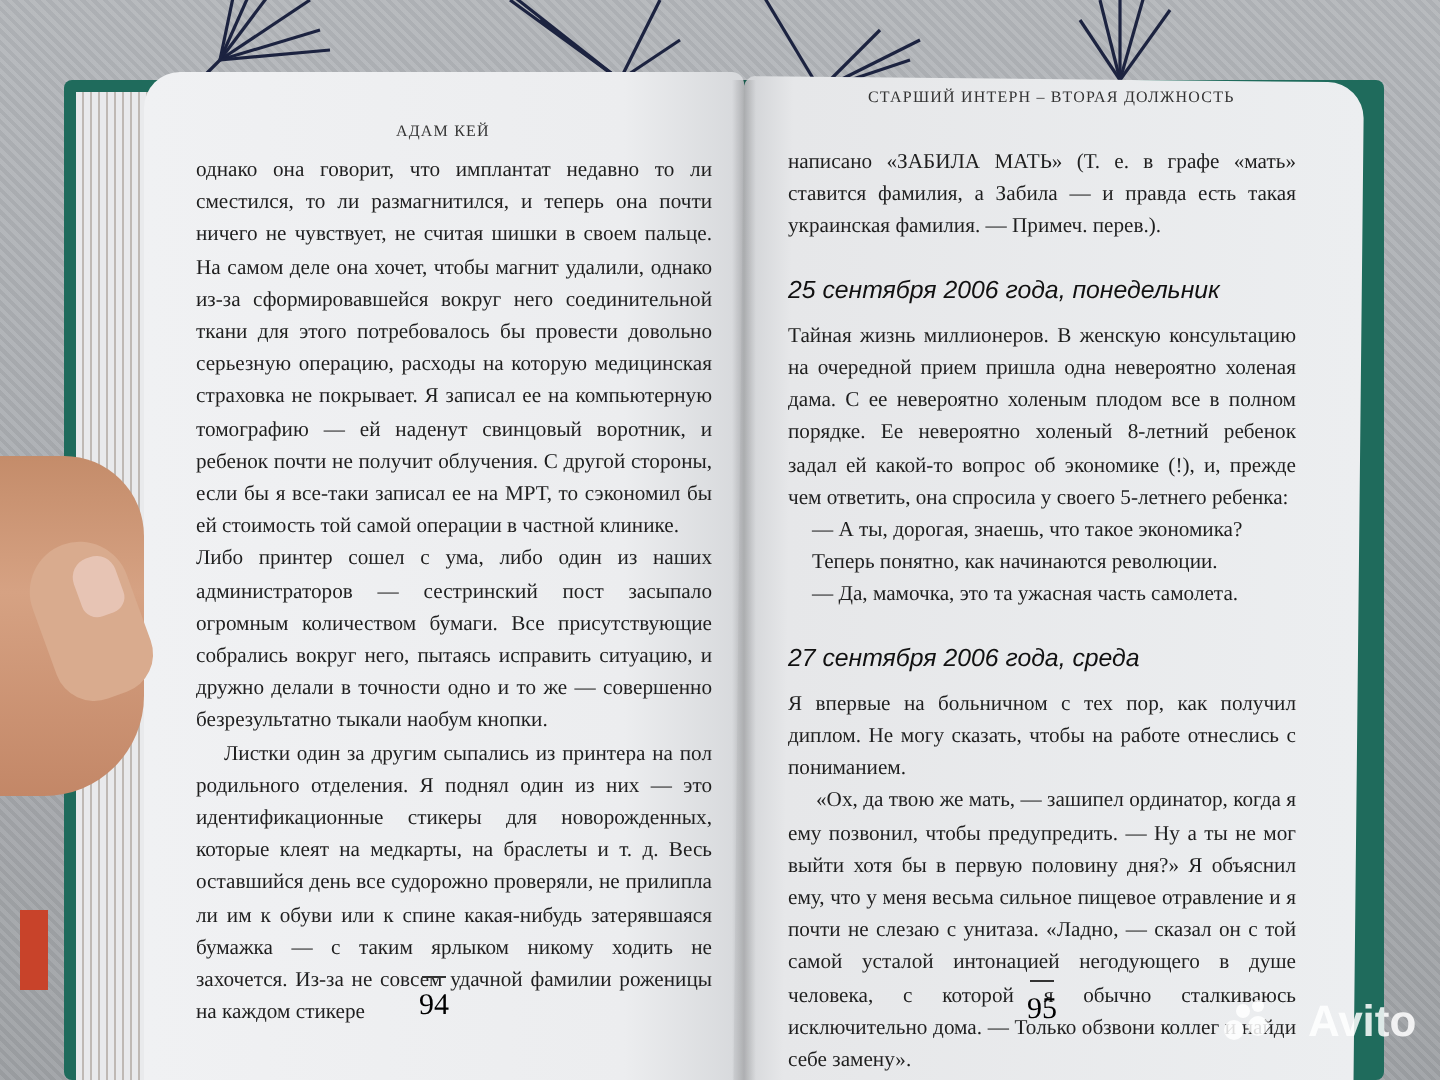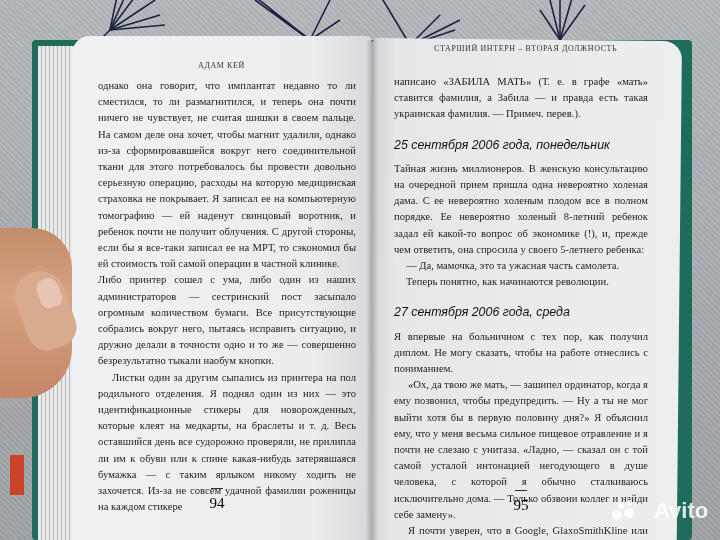--- a/index.html
+++ b/index.html
@@ -152,22 +152,23 @@
 </div>
 
 <div class="page-number" style="left:202px;top:488px;">94</div>
 
 <div class="running-head" style="left:434px;top:44px;">Старший интерн – вторая должность</div>
 
 <div class="text-block" style="left:394px;top:74px;width:254px;">
   <p>написано «ЗАБИЛА МАТЬ» (Т. е. в графе «мать» ставится фамилия, а Забила — и правда есть такая украинская фамилия. — Примеч. перев.).</p>
   <div class="heading">25 сентября 2006 года, понедельник</div>
   <p>Тайная жизнь миллионеров. В женскую консультацию на очередной прием пришла одна невероятно холеная дама. С ее невероятно холеным плодом все в полном порядке. Ее невероятно холеный 8-летний ребенок задал ей какой-то вопрос об экономике (!), и, прежде чем ответить, она спросила у своего 5-летнего ребенка:</p>
+  <p class="dialog">— А ты, дорогая, знаешь, что такое экономика?</p>
+  <p class="dialog">Теперь понятно, как начинаются революции.</p>
   <p class="dialog">— Да, мамочка, это та ужасная часть самолета.</p>
-  <p class="dialog">Теперь понятно, как начинаются революции.</p>
   <div class="heading">27 сентября 2006 года, среда</div>
   <p>Я впервые на больничном с тех пор, как получил диплом. Не могу сказать, чтобы на работе отнеслись с пониманием.</p>
   <p class="indent">«Ох, да твою же мать, — зашипел ординатор, когда я ему позвонил, чтобы предупредить. — Ну а ты не мог выйти хотя бы в первую половину дня?» Я объяснил ему, что у меня весьма сильное пищевое отравление и я почти не слезаю с унитаза. «Ладно, — сказал он с той самой усталой интонацией негодующего в душе человека, с которой я обычно сталкиваюсь исключительно дома. — Только обзвони коллег и найди себе замену».</p>
   <p class="indent">Я почти уверен, что в Google, GlaxoSmithKline или даже в Ginsters таких правил нет. На какой еще работе</p>
 </div>
 
 <div class="page-number" style="left:506px;top:490px;">95</div>
 
 <div class="hand"></div>
 <div class="thumb"></div>

